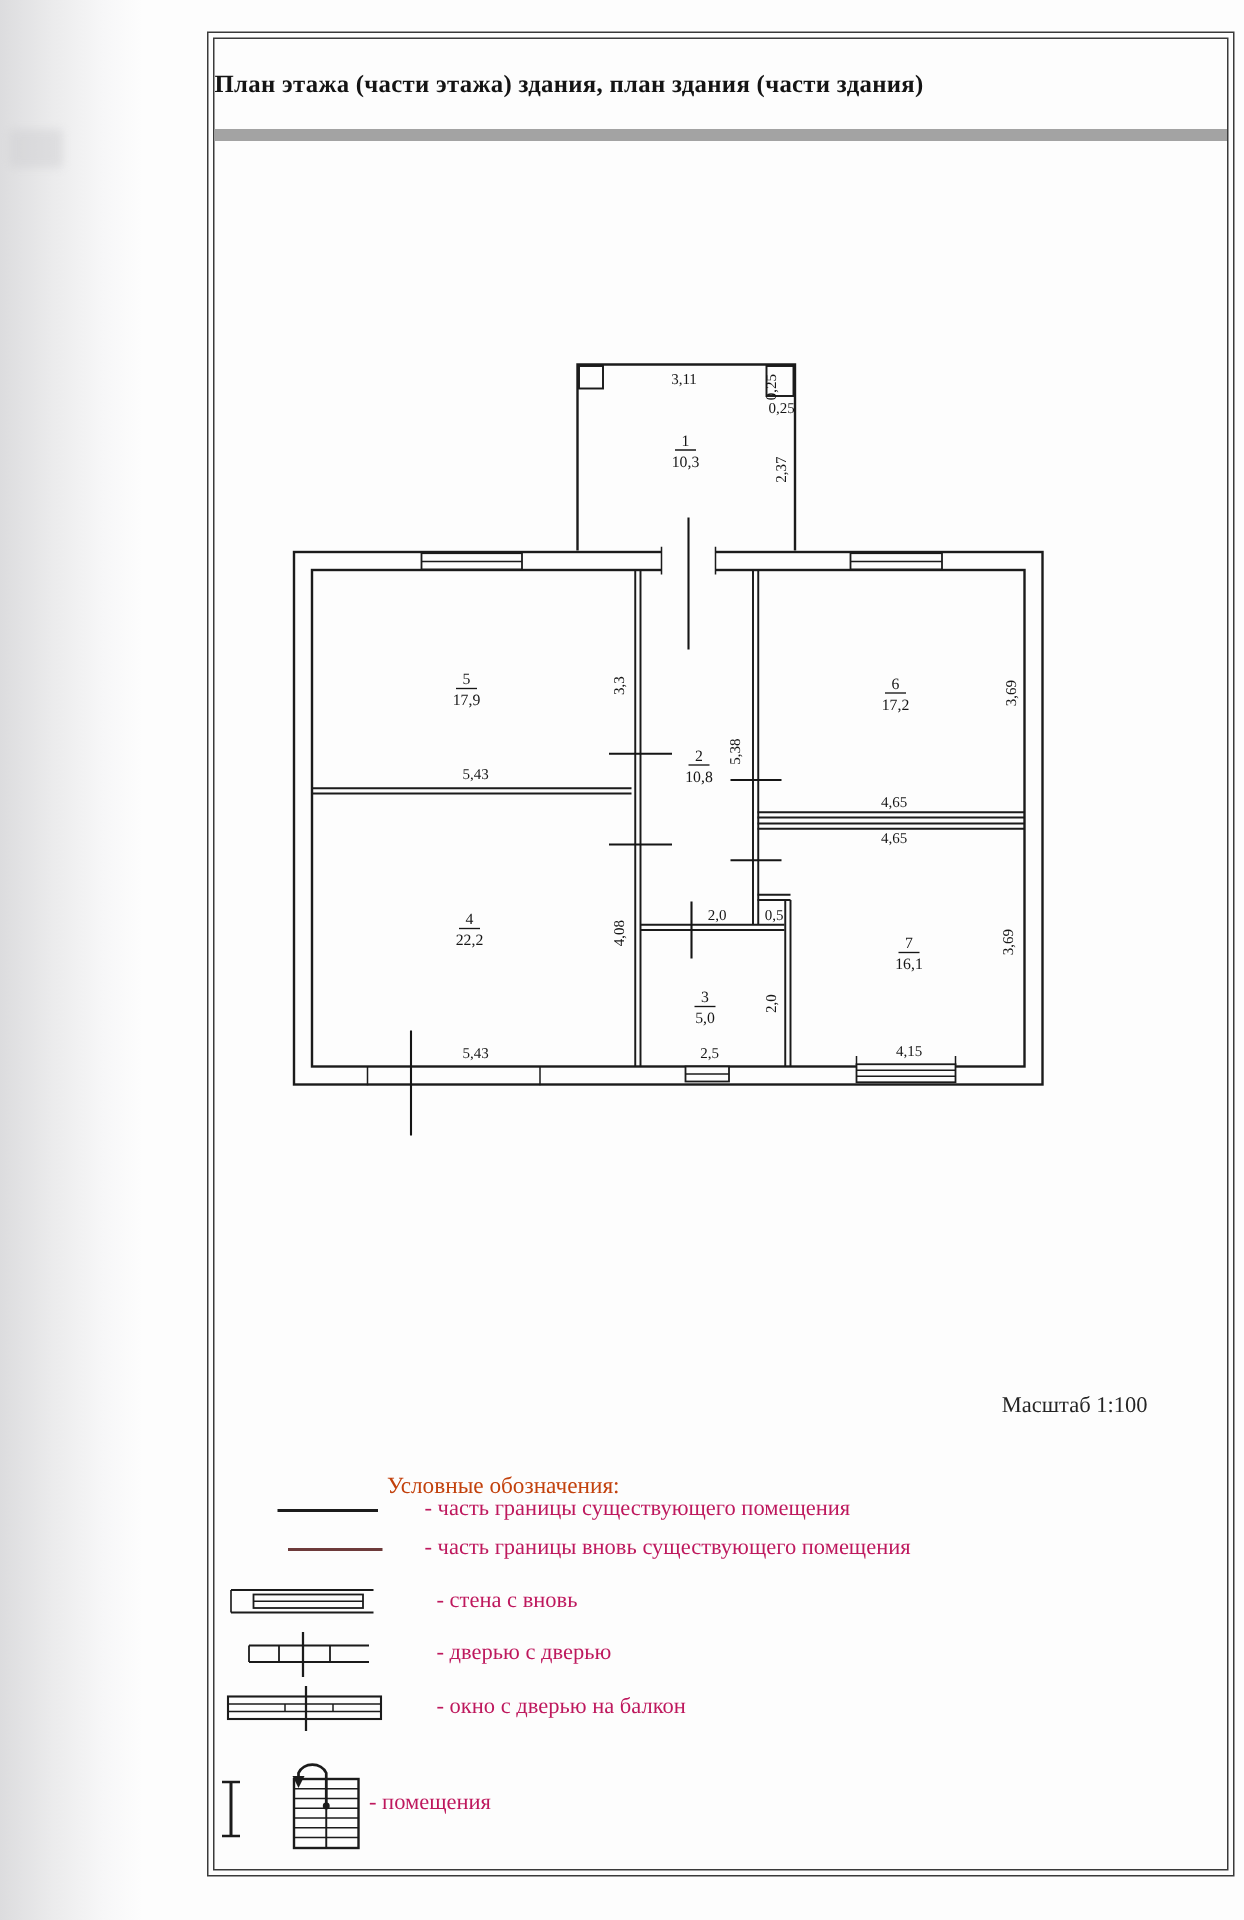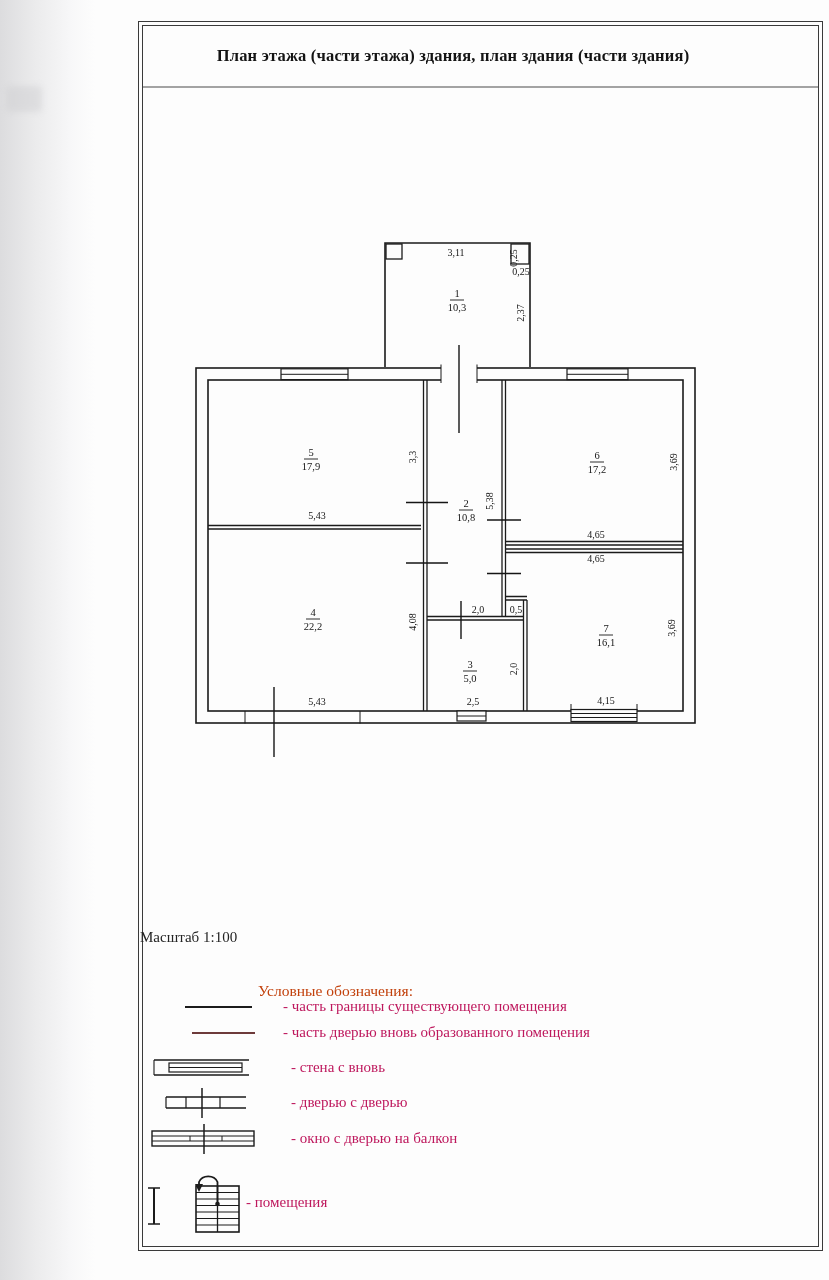--- a/index.html
+++ b/index.html
@@ -20,33 +20,33 @@
   .frame{
     position:absolute;left:138px;top:21px;width:683px;height:1228px;
     border:1.5px solid #3a3a3a;background:transparent;
   }
   .frame-inner{
     position:absolute;left:3px;top:3px;right:3px;bottom:3px;
     border:1px solid #3a3a3a;
   }
   .header{
     position:absolute;left:0;top:0;right:0;height:60px;
-    border-bottom:2px solid #a3a3a3;
-    display:flex;align-items:center;justify-content:center;
+    border-bottom:8px solid #a3a3a3;
+    display:flex;align-items:center;
     padding-right:55px;
   }
   .title{
     font-weight:700;font-size:16.5px;letter-spacing:.2px;color:#141414;
     white-space:nowrap;
   }
   svg{position:absolute;}
   .plan-svg{left:140px;top:235px;}
   .scale-label{
     position:absolute;left:140px;top:929px;width:625px;
-    text-align:left;font-size:15px;color:#242424;
+    text-align:right;font-size:15px;color:#242424;
   }
   .legend-title{
     position:absolute;left:258px;top:982px;font-size:15.5px;color:#c2410c;
   }
   .lg-text{
     position:absolute;font-size:15px;color:#be185d;white-space:nowrap;
   }
   .lg-line{position:absolute;height:2px;}
   .lg-line.existing{left:185px;top:1006px;width:67px;background:#1c1c1c;}
   .lg-line.new{left:192px;top:1032px;width:63px;background:#6d3a3a;}
@@ -171,21 +171,21 @@
   </g>
 </svg>
 
 <div class="scale-label">Масштаб 1:100</div>
 <div class="legend-title">Условные обозначения:</div>
 
 <div class="lg-line existing"></div>
 <div class="lg-text" style="left:283px;top:998px">- часть границы существующего помещения</div>
 
 <div class="lg-line new"></div>
-<div class="lg-text" style="left:283px;top:1024px">- часть дверью вновь образованного помещения</div>
+<div class="lg-text" style="left:283px;top:1024px">- часть границы вновь существующего помещения</div>
 
 <svg class="sym" style="left:152px;top:1056px" width="100" height="24" viewBox="0 0 100 24">
   <g stroke="#1b1b1b" fill="none">
     <path d="M2 4 H97 M2 19 H97" stroke-width="1.4"></path>
     <path d="M2 4 V19" stroke-width="1.1"></path>
     <rect x="17" y="7" width="73" height="9" stroke-width="1.2"></rect>
     <path d="M17 11.5 H90" stroke-width="1"></path>
   </g>
 </svg>
 <div class="lg-text" style="left:291px;top:1059px">- стена с вновь</div>

